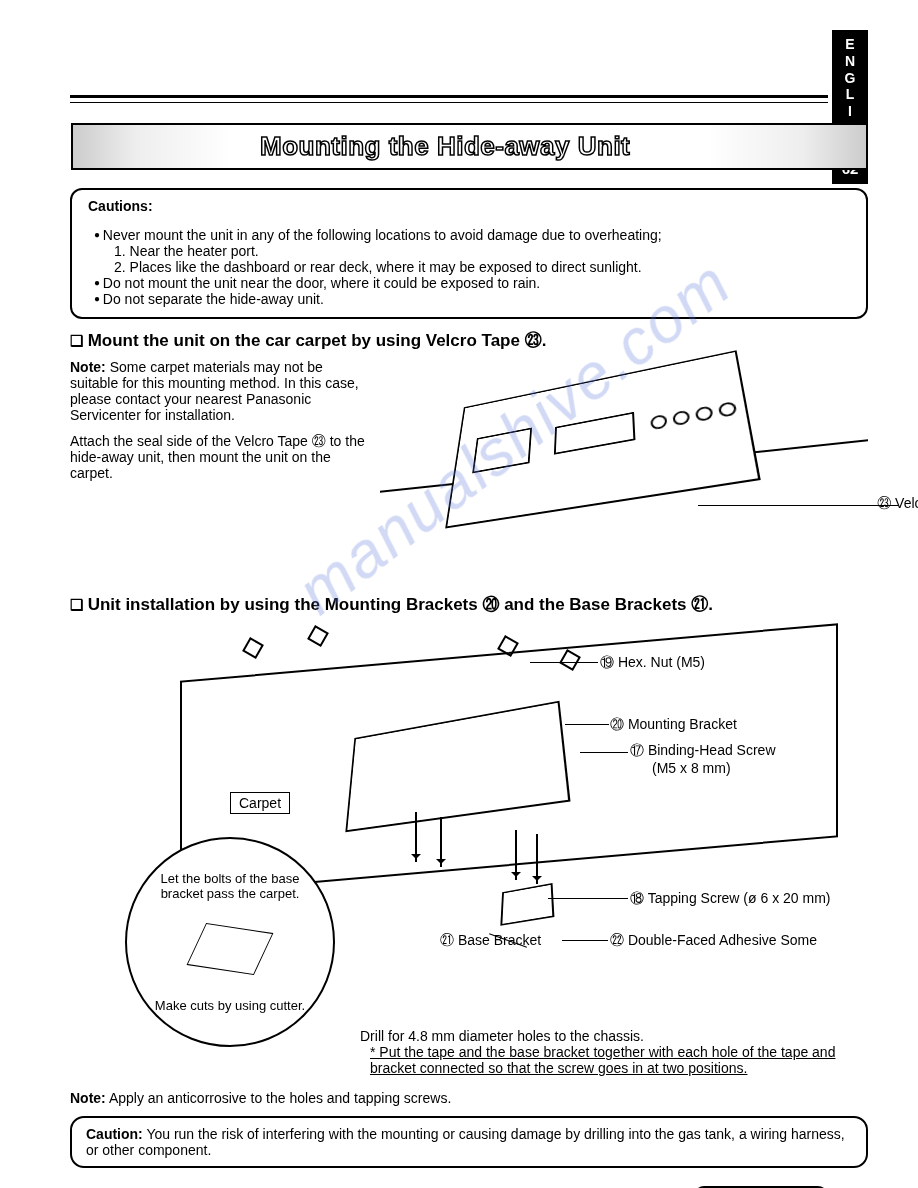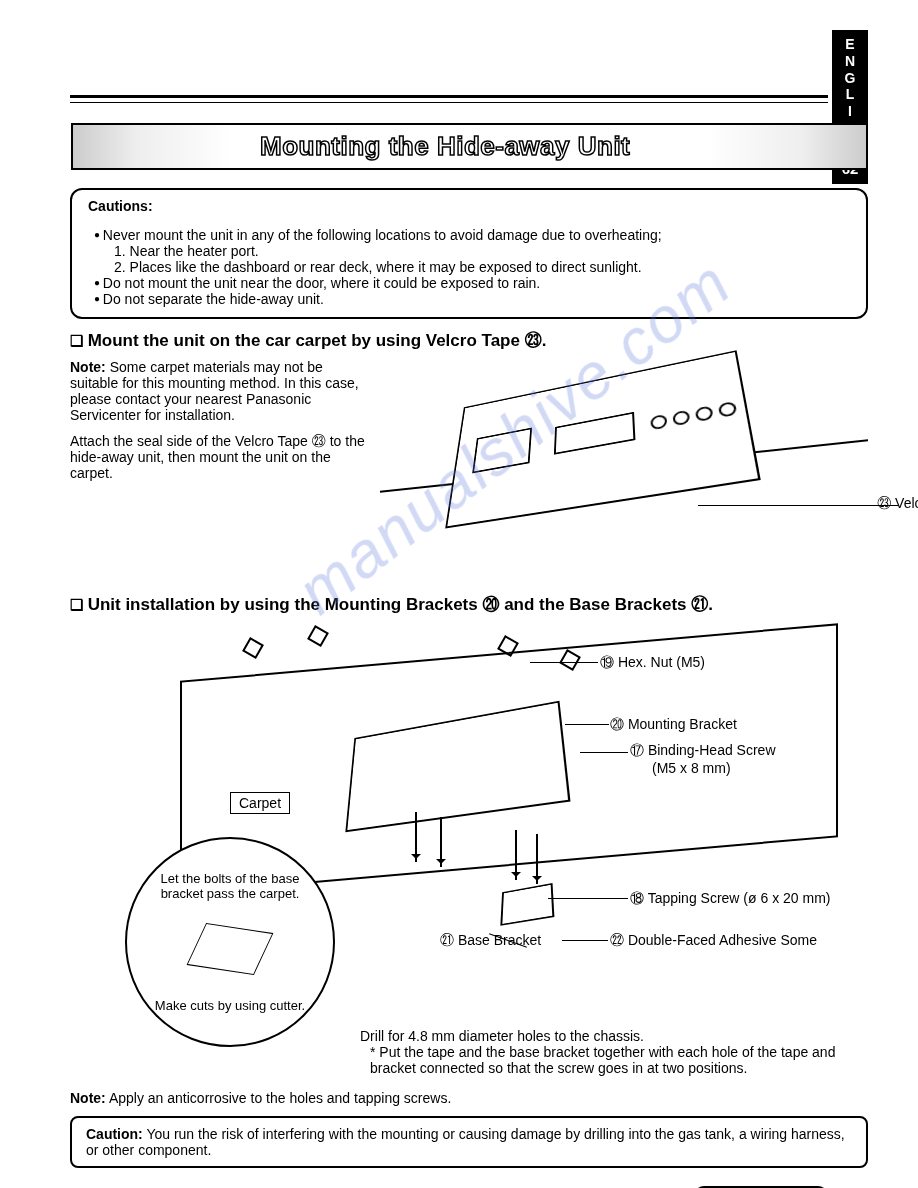--- a/index.html
+++ b/index.html
@@ -188,24 +188,24 @@
   .sc4 { left: 466px; top: 212px; }
   .arrow-down::after {
     content: ""; position: absolute; left: -4px; bottom: -2px;
     border: 5px solid transparent; border-top-color: #000;
   }
   .nut { position: absolute; width: 12px; height: 12px; border: 2px solid #000; transform: rotate(30deg); }
   .n1 { left: 175px; top: 18px; } .n2 { left: 240px; top: 6px; }
   .n3 { left: 430px; top: 16px; } .n4 { left: 492px; top: 30px; }
 
   .drill-note { font-size: 14px; margin: 6px 0 0 290px; }
-  .drill-note .sub { margin-left: 10px; display: block; }
+  .drill-note .sub { margin-left: 10px; display: block; text-decoration: underline; }
   .note-line { font-size: 14px; margin: 14px 0 10px 0; }
   .caution2 {
-    border: 2px solid #000; border-radius: 8px;
+    border: 2px solid #000; border-radius: 14px;
     padding: 8px 14px; font-size: 14px; margin-top: 8px;
   }
   .footer { display: flex; justify-content: flex-end; align-items: center; gap: 20px; margin-top: 18px; }
   .model-pill {
     background: #000; color: #fff; font-weight: bold;
     padding: 4px 16px; border-radius: 10px; font-size: 15px;
   }
   .pagenum { font-size: 18px; }
   .watermark {
     position: absolute; left: 250px; top: 400px;

